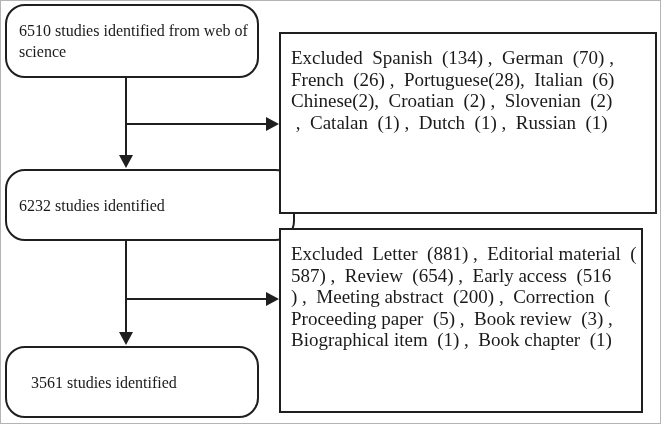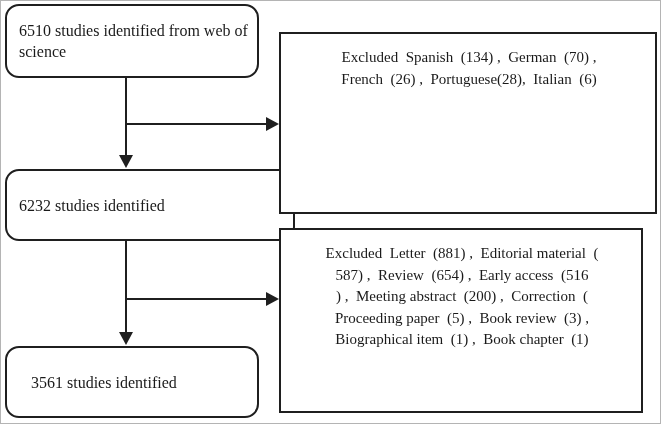--- a/index.html
+++ b/index.html
@@ -15,39 +15,38 @@
     background: #ffffff;
     border: 1px solid #b4b4b4;
     font-family: "Liberation Serif", "DejaVu Serif", serif;
     color: #1a1a1a;
     overflow: hidden;
   }
   .rbox {
     position: absolute;
     box-sizing: border-box;
     border: 2px solid #1f1f1f;
-    border-radius: 14px;
+    border-radius: 20px;
     background: #ffffff;
     display: flex;
     align-items: center;
     padding-left: 12px;
     padding-right: 8px;
     font-size: 16px;
     line-height: 21px;
   }
   .sbox {
     position: absolute;
     box-sizing: border-box;
     border: 2px solid #1f1f1f;
     background: #ffffff;
     padding: 13px 8px 6px 10px;
-    font-size: 15px;
+    font-size: 19px;
     line-height: 21.5px;
     overflow: hidden;
-    text-align: center;
   }
   .sbox .line {
     white-space: pre;
   }
   .connector {
     position: absolute;
     background: #1f1f1f;
   }
   .arrowhead {
     position: absolute;
@@ -78,20 +77,22 @@
     <span>6232 studies identified</span>
   </div>
 
   <div class="rbox" style="left:4px; top:345px; width:254px; height:72px;padding-left:24px;">
     <span>3561 studies identified</span>
   </div>
 
   <div class="sbox" style="left:278px; top:31px; width:378px; height:182px;">
     <div class="line">Excluded  Spanish  (134) ,  German  (70) ,</div>
     <div class="line">French  (26) ,  Portuguese(28),  Italian  (6)</div>
+    <div class="line">Chinese(2),  Croatian  (2) ,  Slovenian  (2)</div>
+    <div class="line"> ,  Catalan  (1) ,  Dutch  (1) ,  Russian  (1)</div>
   </div>
 
   <div class="sbox" style="left:278px; top:227px; width:364px; height:185px;">
     <div class="line">Excluded  Letter  (881) ,  Editorial material  (</div>
     <div class="line">587) ,  Review  (654) ,  Early access  (516</div>
     <div class="line">) ,  Meeting abstract  (200) ,  Correction  (</div>
     <div class="line">Proceeding paper  (5) ,  Book review  (3) ,</div>
     <div class="line">Biographical item  (1) ,  Book chapter  (1)</div>
   </div>
 

